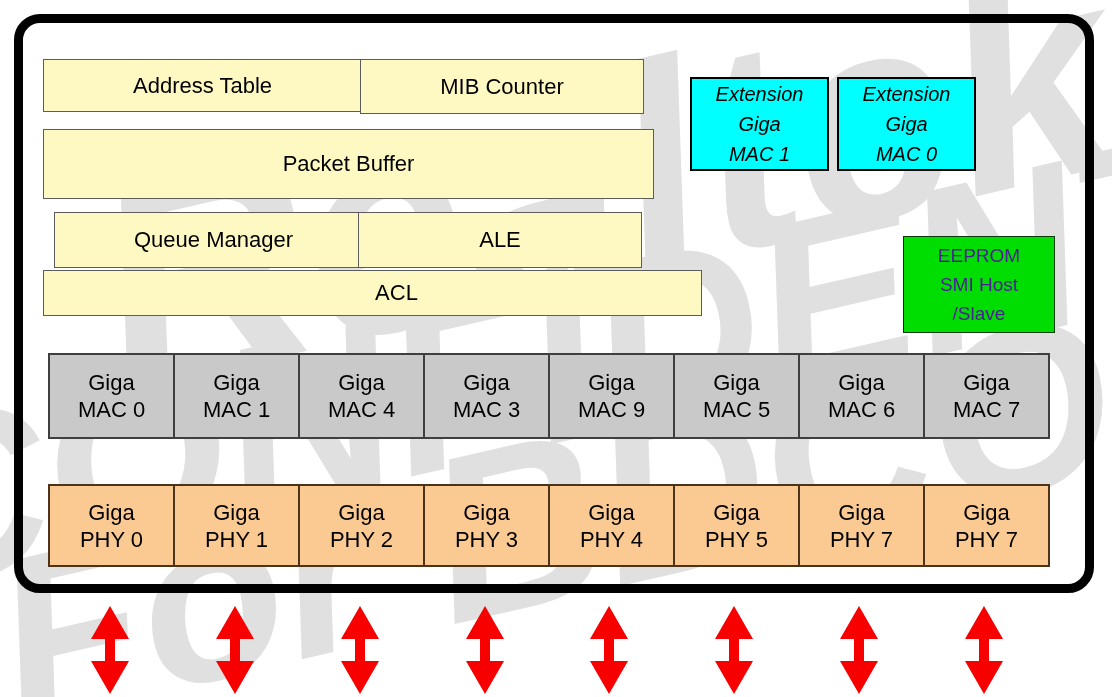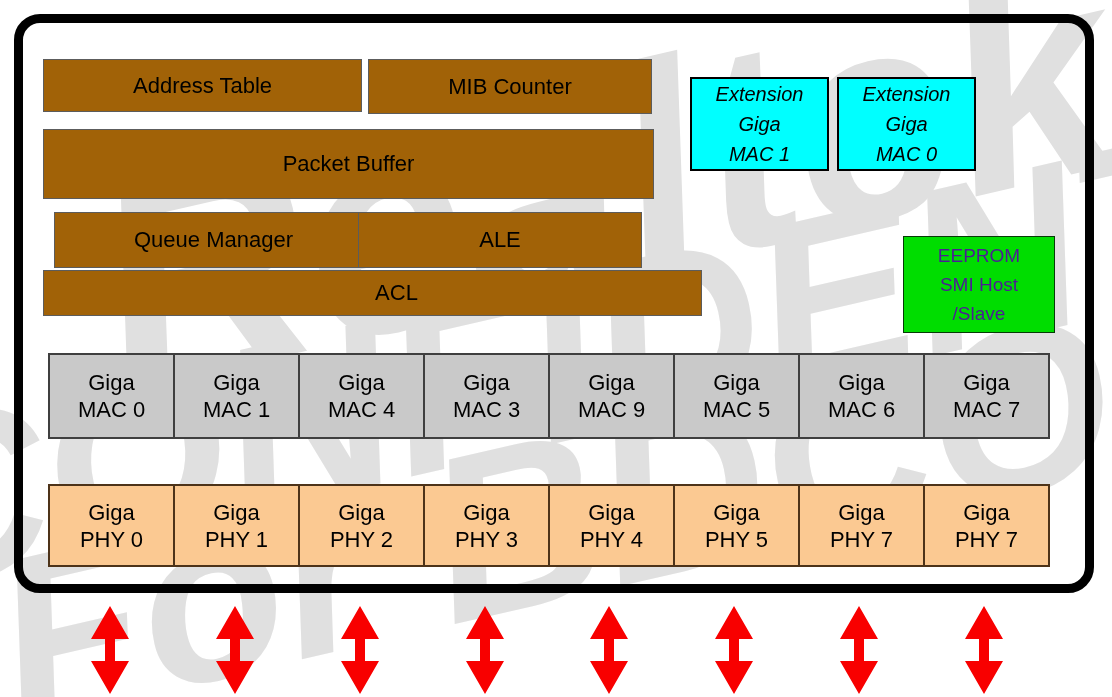--- a/index.html
+++ b/index.html
@@ -20,23 +20,23 @@
   .chip {
     position:absolute; z-index:2; left:14px; top:14px;
     width:1062px; height:561px;
     border:9px solid #000; border-radius:26px; background:transparent;
   }
   
   .block {
     position:absolute; z-index:3; display:flex; flex-direction:column;
     align-items:center; justify-content:center; text-align:center;
   }
-  .yellow { background:#a16207; border:1px solid #5c5c5c; font-size:22px; }
+  .yellow { background:#fef9c3; border:1px solid #5c5c5c; font-size:22px; }
   .b-address { left:43px;  top:59px;  width:317px; height:51px; }
-  .b-mib     { left:368px; top:59px;  width:282px; height:53px; }
+  .b-mib     { left:360px; top:59px;  width:282px; height:53px; }
   .b-packet  { left:43px;  top:129px; width:609px; height:68px; }
   .b-queue   { left:54px;  top:212px; width:317px; height:54px; }
   .b-ale     { left:358px; top:212px; width:282px; height:54px; }
   .b-acl     { left:43px;  top:270px; width:609px; height:44px;padding-left:48px; }
   .cyan {
     background:#00ffff; border:2px solid #000;
     font-size:20px; line-height:30px;font-style:italic;
   }
   .b-ext1 { left:690px; top:77px; width:135px; height:90px; }
   .b-ext0 { left:837px; top:77px; width:135px; height:90px; }

